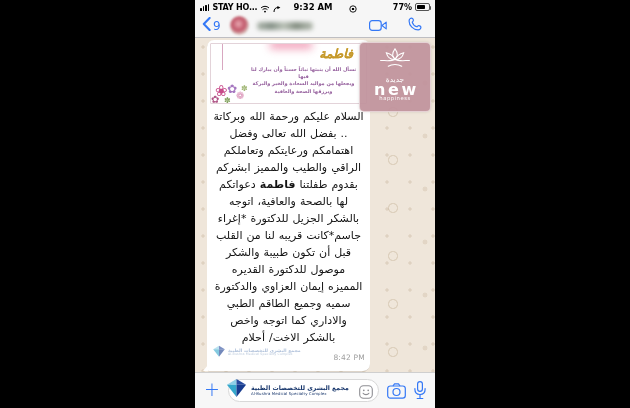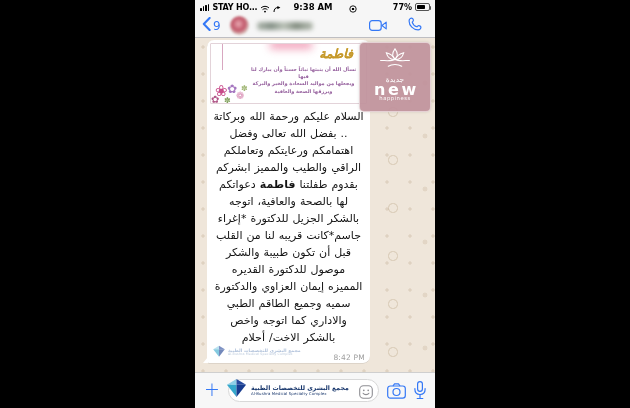--- a/index.html
+++ b/index.html
@@ -37,21 +37,21 @@
   
   .chat { position:absolute; top:38px; bottom:36px; left:0; right:0; background-color:#EFE6DA;
     background-image:
       radial-gradient(circle at 30px 26px, #EFE6DA 3.6px, transparent 4px),
       radial-gradient(circle at 30px 26px, rgba(180,158,126,.30) 4.8px, transparent 5.4px),
       radial-gradient(circle at 8px 9px, rgba(180,158,126,.28) 1.4px, transparent 1.9px),
       radial-gradient(circle at 47px 45px, rgba(180,158,126,.22) 2.2px, transparent 2.7px);
     background-size:56px 48px, 56px 48px, 23px 27px, 61px 53px; }
 
   .bubble { position:absolute; left:12px; top:2px; width:163px; background:#fff; border-radius:7px;
-            border-bottom-left-radius:2px; padding:3px 3px 0; box-shadow:0 0.5px 0.5px rgba(0,0,0,.15); }
+            border-bottom-left-radius:2px; padding:3px 3px 8px; box-shadow:0 0.5px 0.5px rgba(0,0,0,.15); }
   .bubble-tail { position:absolute; left:-4.5px; bottom:0; width:0; height:0;
                  border-right:5px solid #fff; border-top:6px solid transparent; }
 
   
   .card { position:relative; height:61px; background:#fff; border:0.5px solid #E3D3D9; overflow:hidden; border-radius:1px; }
   .card-topblur { position:absolute; top:-4px; left:38%; width:42px; height:9px; background:#E75480; filter:blur(4.5px); opacity:.55; }
   .card-callig { position:absolute; top:2px; right:13px; color:#C69A2B; font-size:12.5px; font-weight:bold;
                  font-style:italic; direction:rtl; text-shadow:0 0 0.5px #C69A2B; }
   .card-lines { position:absolute; top:22px; right:4px; left:34px; direction:rtl; text-align:center;
                 font-size:5px; line-height:7.2px; color:#96619E; font-weight:bold; }
@@ -118,21 +118,21 @@
             <path d="M2.6 4.6 C4 3.4 6 3.4 7.4 4.6" stroke="#000" stroke-width="1" fill="none"></path>
             <circle cx="5" cy="6.6" r="0.95" fill="#000"></circle>
           </svg>
       </span>
       <span>
         <svg width="8" height="7" viewBox="0 0 8 7">
             <path d="M1 6 C1 3 2.5 1.5 5 1.5" stroke="#000" stroke-width="1" fill="none"></path>
             <path d="M4.4 0 L7.4 1.6 L4.4 3.2 Z" fill="#000"></path>
           </svg>
       </span>
-      <span class="sb-time">9:38 AM</span>
+      <span class="sb-time">9:32 AM</span>
       <span class="sb-right">
         <span>
           <svg width="8" height="8" viewBox="0 0 8 8">
               <circle cx="4" cy="4" r="3.2" stroke="#000" stroke-width="0.9" fill="none"></circle>
               <rect x="2.9" y="3" width="2.2" height="2" fill="#000"></rect>
             </svg>
         </span>
         <span class="pct">77%</span>
         <span class="batt">
             <span class="batt-fill"></span>

